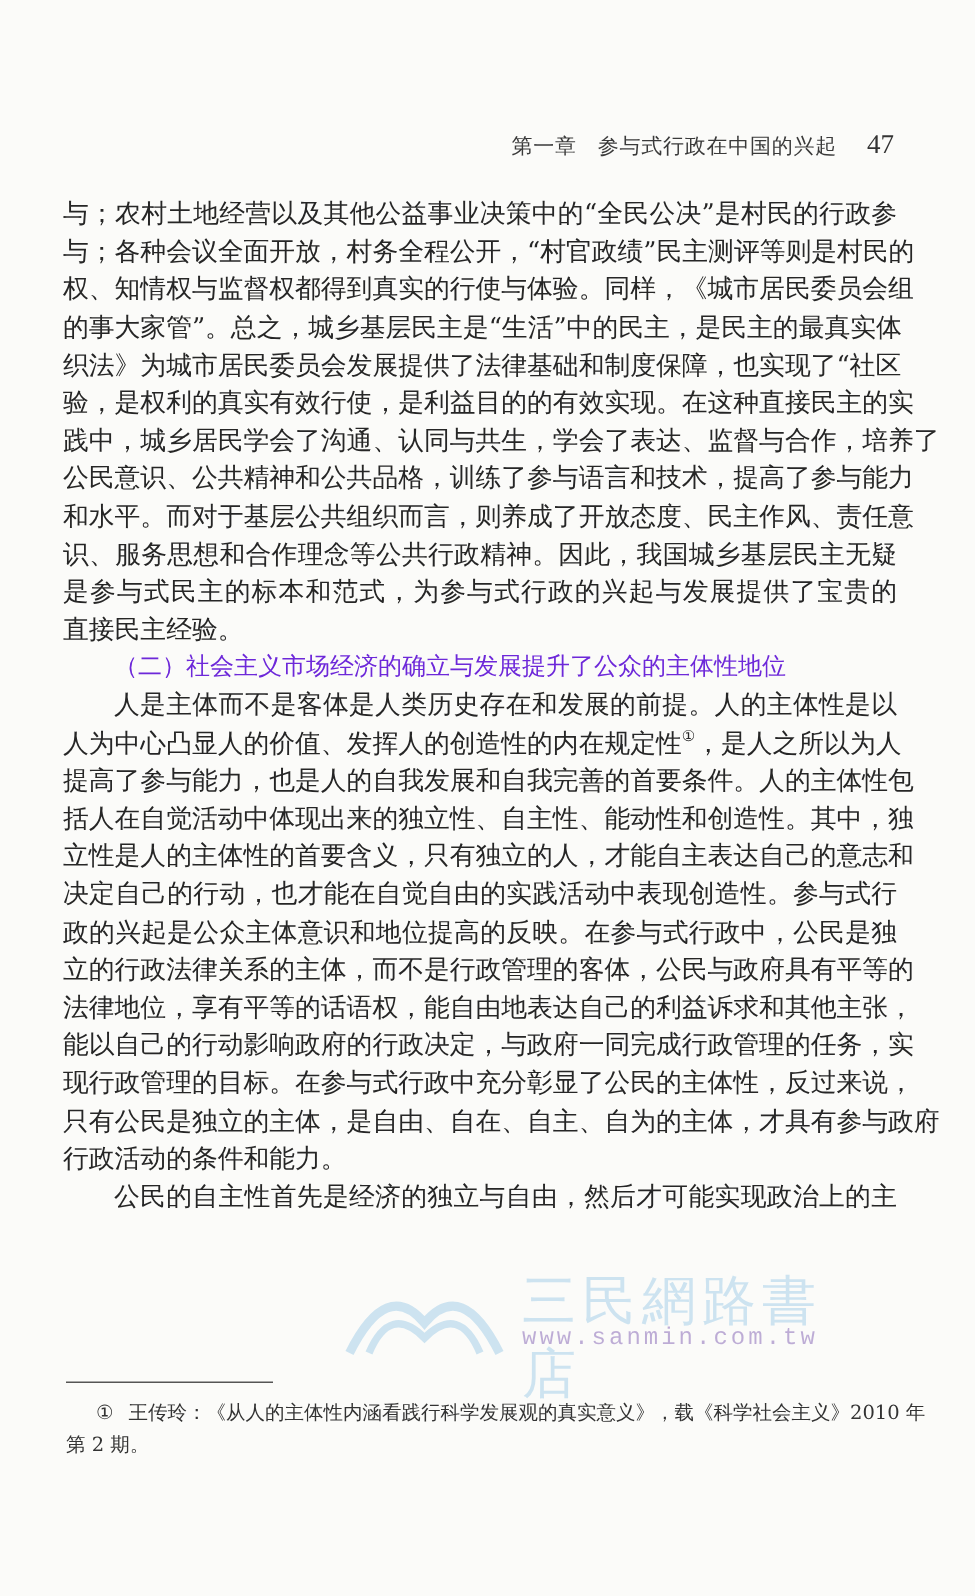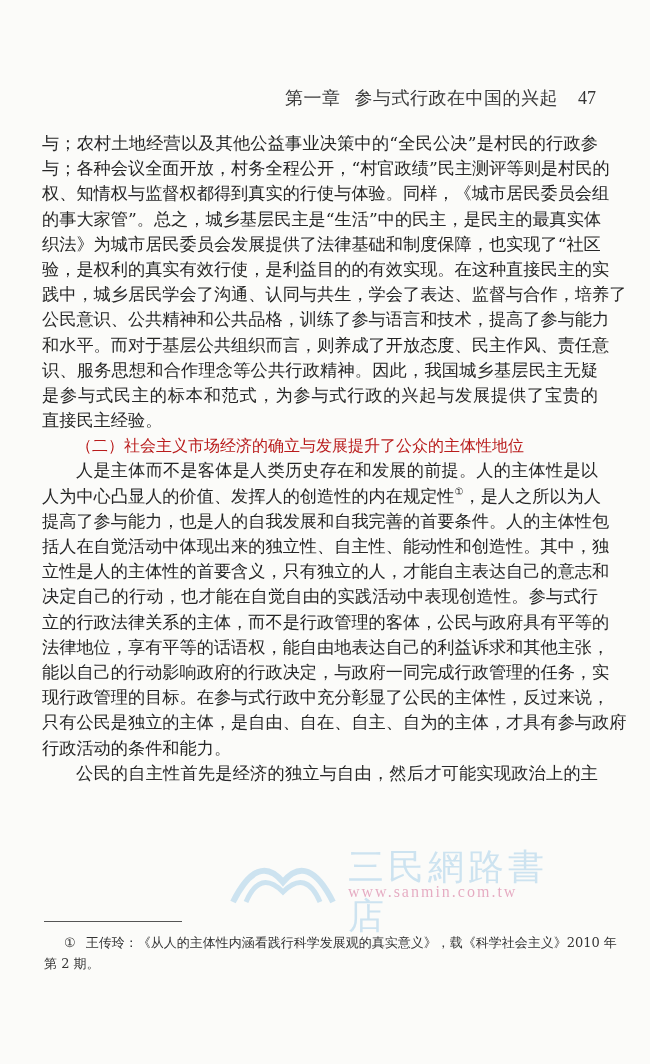--- a/index.html
+++ b/index.html
@@ -18,21 +18,21 @@
     .page-header {
       position: absolute;
       top: 86px;
       right: 54px;
       display: flex;
       align-items: baseline;
       gap: 20px;
       color: #3a3a3a;
     }
     .running-head {
-      font-size: 18px;
+      font-size: 14px;
       letter-spacing: 0.5px;
       display: flex;
       gap: 14px;
     }
     .page-number {
       font-family: "Liberation Serif", serif;
       font-size: 18px;
       font-weight: normal;
       color: #333;
     }
@@ -52,24 +52,24 @@
       color: #262626;
     }
     .line.last {
       text-align-last: left;
     }
     .line.indent {
       padding-left: 34px;
     }
     .line.heading {
       padding-left: 34px;
-      font-family: Liberation Sans, sans-serif;
+      font-family: Liberation Mono, monospace;
       font-size: 16px;
       text-align-last: left;
-      color: #b91c1c;
+      color: #6d28d9;
     }
     .fnref {
       font-size: 10px;
       vertical-align: super;
       line-height: 0;
     }
     .footnote-rule {
       position: absolute;
       top: 921px;
       left: 44px;
@@ -113,23 +113,23 @@
       top: 0;
       font-family: "DejaVu Serif", serif;
       font-size: 36px;
       color: #7ab8e0;
       letter-spacing: 4px;
     }
     .wm-url {
       position: absolute;
       left: 120px;
       top: 40px;
-      font-family: Liberation Serif, serif;
+      font-family: Liberation Mono, monospace;
       font-size: 16px;
-      color: #be185d;
+      color: #4c1d95;
       letter-spacing: 2px;
     }
   </style>
 </head>
 <body>
 
 <header class="page-header">
   <span class="running-head">
     <span>第一章</span>
     <span>参与式行政在中国的兴起</span>
@@ -157,20 +157,21 @@
 
   <section>
     <div class="line indent">人是主体而不是客体是人类历史存在和发展的前提。人的主体性是以</div>
     <div class="line">
       <span>人为中心凸显人的价值、发挥人的创造性的内在规定性</span><span class="fnref">①</span><span>，是人之所以为人</span>
     </div>
     <div class="line">提高了参与能力，也是人的自我发展和自我完善的首要条件。人的主体性包</div>
     <div class="line">括人在自觉活动中体现出来的独立性、自主性、能动性和创造性。其中，独</div>
     <div class="line">立性是人的主体性的首要含义，只有独立的人，才能自主表达自己的意志和</div>
     <div class="line">决定自己的行动，也才能在自觉自由的实践活动中表现创造性。参与式行</div>
+    <div class="line">政的兴起是公众主体意识和地位提高的反映。在参与式行政中，公民是独</div>
     <div class="line">立的行政法律关系的主体，而不是行政管理的客体，公民与政府具有平等的</div>
     <div class="line">法律地位，享有平等的话语权，能自由地表达自己的利益诉求和其他主张，</div>
     <div class="line">能以自己的行动影响政府的行政决定，与政府一同完成行政管理的任务，实</div>
     <div class="line">现行政管理的目标。在参与式行政中充分彰显了公民的主体性，反过来说，</div>
     <div class="line">只有公民是独立的主体，是自由、自在、自主、自为的主体，才具有参与政府</div>
     <div class="line last">行政活动的条件和能力。</div>
   </section>
 
   <section>
     <div class="line indent">公民的自主性首先是经济的独立与自由，然后才可能实现政治上的主</div>

